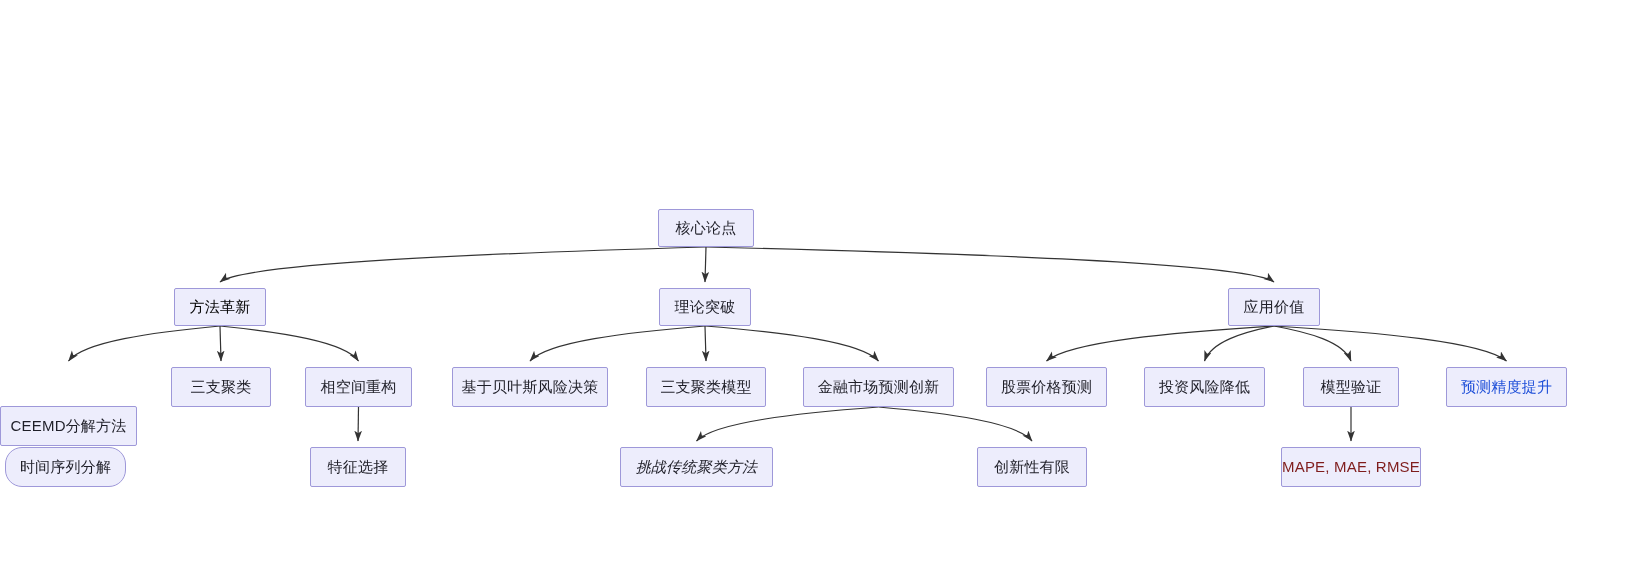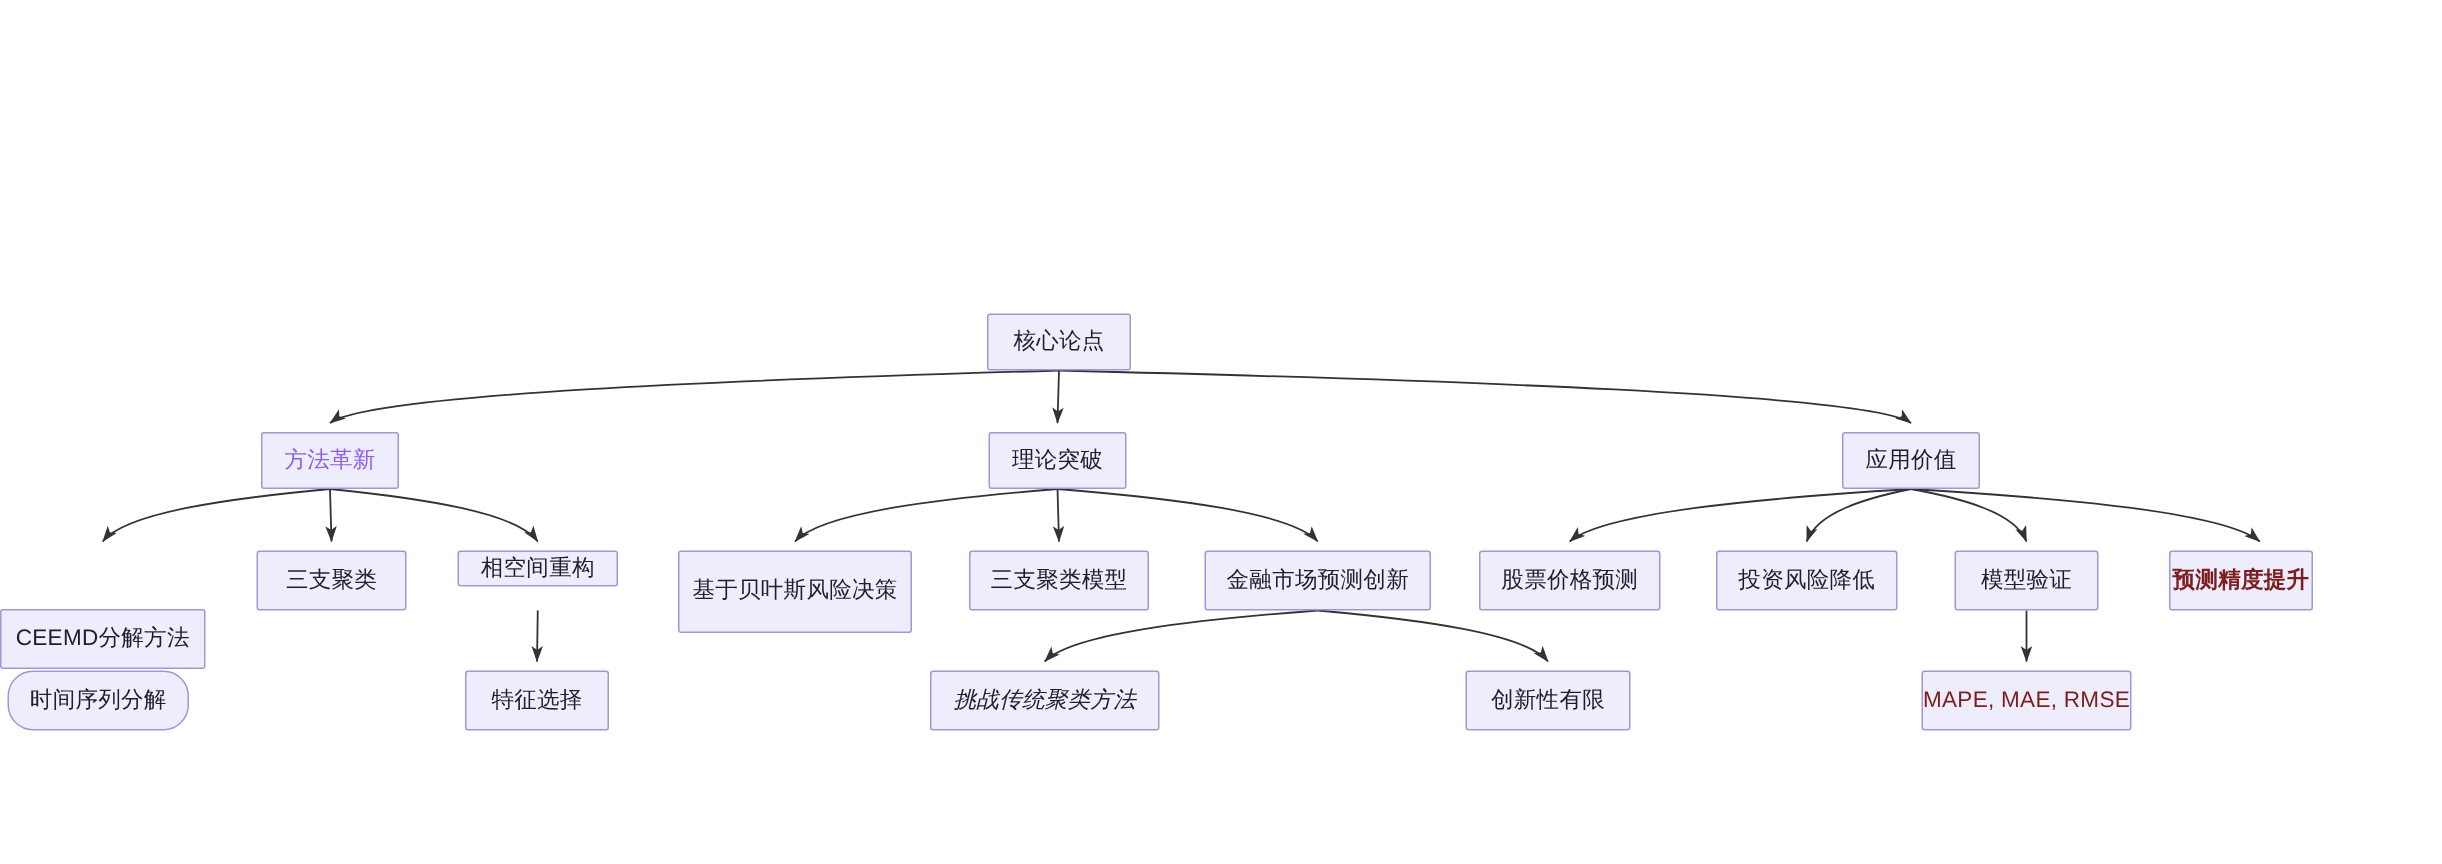--- a/index.html
+++ b/index.html
@@ -71,57 +71,57 @@
         <path d="M358.5,407 L358,441" fill="none" stroke="#333333" stroke-width="1.2" marker-end="url(#arrowhead)"></path>
         <path d="M878.5,407 C796.6,413.12 714.7,422.3 696.5,441" fill="none" stroke="#333333" stroke-width="1.2" marker-end="url(#arrowhead)"></path>
         <path d="M878.5,407 C947.575,413.12 1016.65,422.3 1032,441" fill="none" stroke="#333333" stroke-width="1.2" marker-end="url(#arrowhead)"></path>
         <path d="M1351,407 L1351,441" fill="none" stroke="#333333" stroke-width="1.2" marker-end="url(#arrowhead)"></path>
       </g>
   </svg>
   <div id="node-layer">
       <div class="node" style="left: 658px; top: 209px; width: 96px; height: 38px; background: rgb(237, 237, 252); border-color: rgb(158, 152, 217); color: rgb(31, 31, 40);">
         <span class="node-label">核心论点</span>
       </div>
-      <div class="node" style="left: 174px; top: 288px; width: 92px; height: 38px; background: rgb(237, 237, 252); border-color: rgb(158, 152, 217); color: #8b5cf6;">
+      <div class="node" style="left: 174px; top: 288px; width: 92px; height: 38px; background: rgb(237, 237, 252); border-color: rgb(158, 152, 217); color: #000000;">
         <span class="node-label">方法革新</span>
       </div>
       <div class="node" style="left: 659px; top: 288px; width: 92px; height: 38px; background: rgb(237, 237, 252); border-color: rgb(158, 152, 217); color: rgb(31, 31, 40);">
         <span class="node-label">理论突破</span>
       </div>
       <div class="node" style="left: 1228px; top: 288px; width: 92px; height: 38px; background: rgb(237, 237, 252); border-color: rgb(158, 152, 217); color: rgb(31, 31, 40);">
         <span class="node-label">应用价值</span>
       </div>
       <div class="node" style="left: 0px; top: 367px; width: 137px; height: 40px; background: rgb(237, 237, 252); border-color: rgb(158, 152, 217); color: rgb(31, 31, 40); margin-top: 39px;">
         <span class="node-label">CEEMD分解方法</span>
       </div>
       <div class="node" style="left: 171px; top: 367px; width: 100px; height: 40px; background: rgb(237, 237, 252); border-color: rgb(158, 152, 217); color: rgb(31, 31, 40);">
         <span class="node-label">三支聚类</span>
       </div>
-      <div class="node" style="left: 305px; top: 367px; width: 107px; height: 24px; background: rgb(237, 237, 252); border-color: rgb(158, 152, 217); color: rgb(31, 31, 40);">
+      <div class="node" style="left: 305px; top: 367px; width: 107px; height: 40px; background: rgb(237, 237, 252); border-color: rgb(158, 152, 217); color: rgb(31, 31, 40);">
         <span class="node-label">相空间重构</span>
       </div>
-      <div class="node" style="left: 452px; top: 367px; width: 156px; height: 55px; background: rgb(237, 237, 252); border-color: rgb(158, 152, 217); color: rgb(31, 31, 40);">
+      <div class="node" style="left: 452px; top: 367px; width: 156px; height: 40px; background: rgb(237, 237, 252); border-color: rgb(158, 152, 217); color: rgb(31, 31, 40);">
         <span class="node-label">基于贝叶斯风险决策</span>
       </div>
       <div class="node" style="left: 646px; top: 367px; width: 120px; height: 40px; background: rgb(237, 237, 252); border-color: rgb(158, 152, 217); color: rgb(31, 31, 40);">
         <span class="node-label">三支聚类模型</span>
       </div>
       <div class="node" style="left: 803px; top: 367px; width: 151px; height: 40px; background: rgb(237, 237, 252); border-color: rgb(158, 152, 217); color: rgb(31, 31, 40);">
         <span class="node-label">金融市场预测创新</span>
       </div>
       <div class="node" style="left: 986px; top: 367px; width: 121px; height: 40px; background: rgb(237, 237, 252); border-color: rgb(158, 152, 217); color: rgb(31, 31, 40);">
         <span class="node-label">股票价格预测</span>
       </div>
       <div class="node" style="left: 1144px; top: 367px; width: 121px; height: 40px; background: rgb(237, 237, 252); border-color: rgb(158, 152, 217); color: rgb(31, 31, 40);">
         <span class="node-label">投资风险降低</span>
       </div>
       <div class="node" style="left: 1303px; top: 367px; width: 96px; height: 40px; background: rgb(237, 237, 252); border-color: rgb(158, 152, 217); color: rgb(31, 31, 40);">
         <span class="node-label">模型验证</span>
       </div>
-      <div class="node" style="left: 1446px; top: 367px; width: 96px; height: 40px; background: rgb(237, 237, 252); border-color: rgb(158, 152, 217); color: #7f1d1d; font-weight: bold;">
+      <div class="node" style="left: 1446px; top: 367px; width: 121px; height: 40px; background: rgb(237, 237, 252); border-color: rgb(158, 152, 217); color: #1d4ed8;">
         <span class="node-label">预测精度提升</span>
       </div>
       <div class="node" style="left: 5px; top: 447px; width: 121px; height: 40px; background: rgb(237, 237, 252); border-color: rgb(158, 152, 217); color: rgb(31, 31, 40); border-radius: 17px;">
         <span class="node-label">时间序列分解</span>
       </div>
       <div class="node" style="left: 310px; top: 447px; width: 96px; height: 40px; background: rgb(237, 237, 252); border-color: rgb(158, 152, 217); color: rgb(31, 31, 40);">
         <span class="node-label">特征选择</span>
       </div>
       <div class="node" style="left: 620px; top: 447px; width: 153px; height: 40px; background: rgb(237, 237, 252); border-color: rgb(158, 152, 217); color: rgb(31, 31, 40); font-style: italic;">
         <span class="node-label">挑战传统聚类方法</span>

